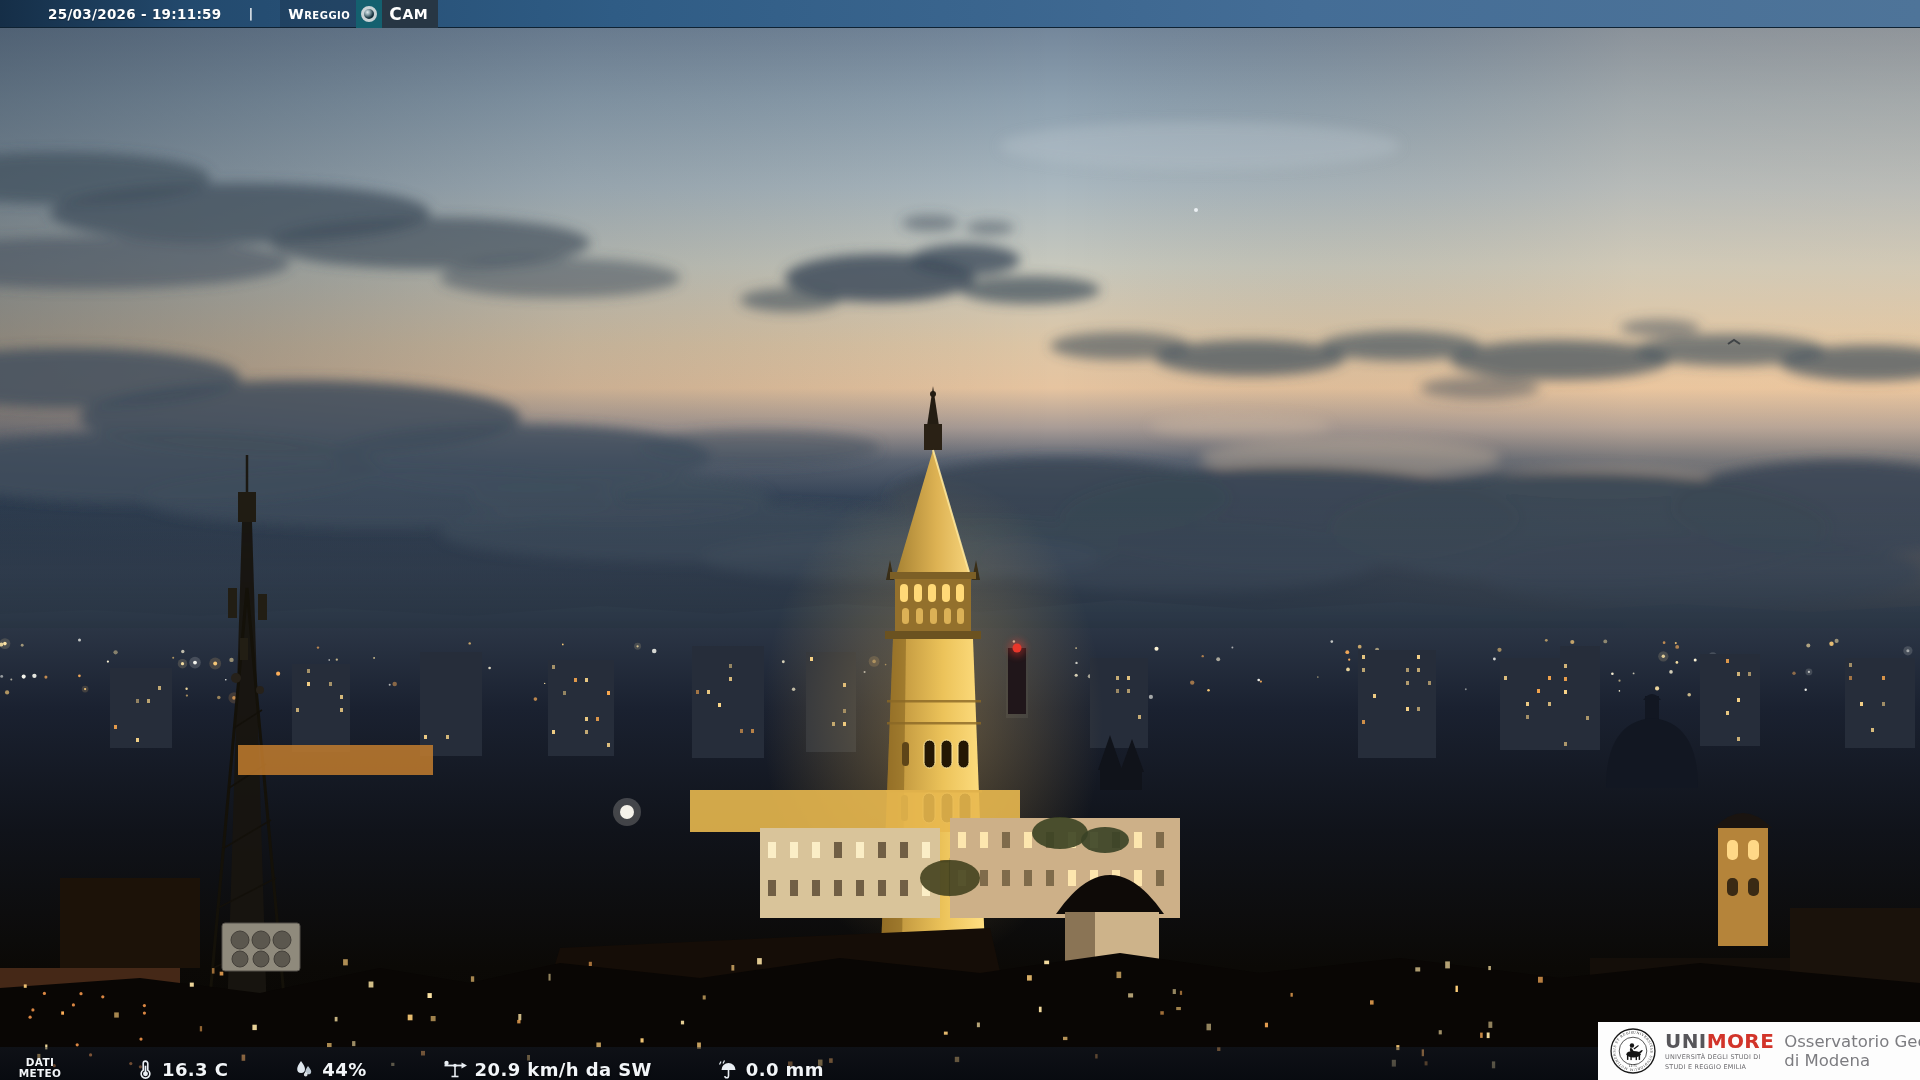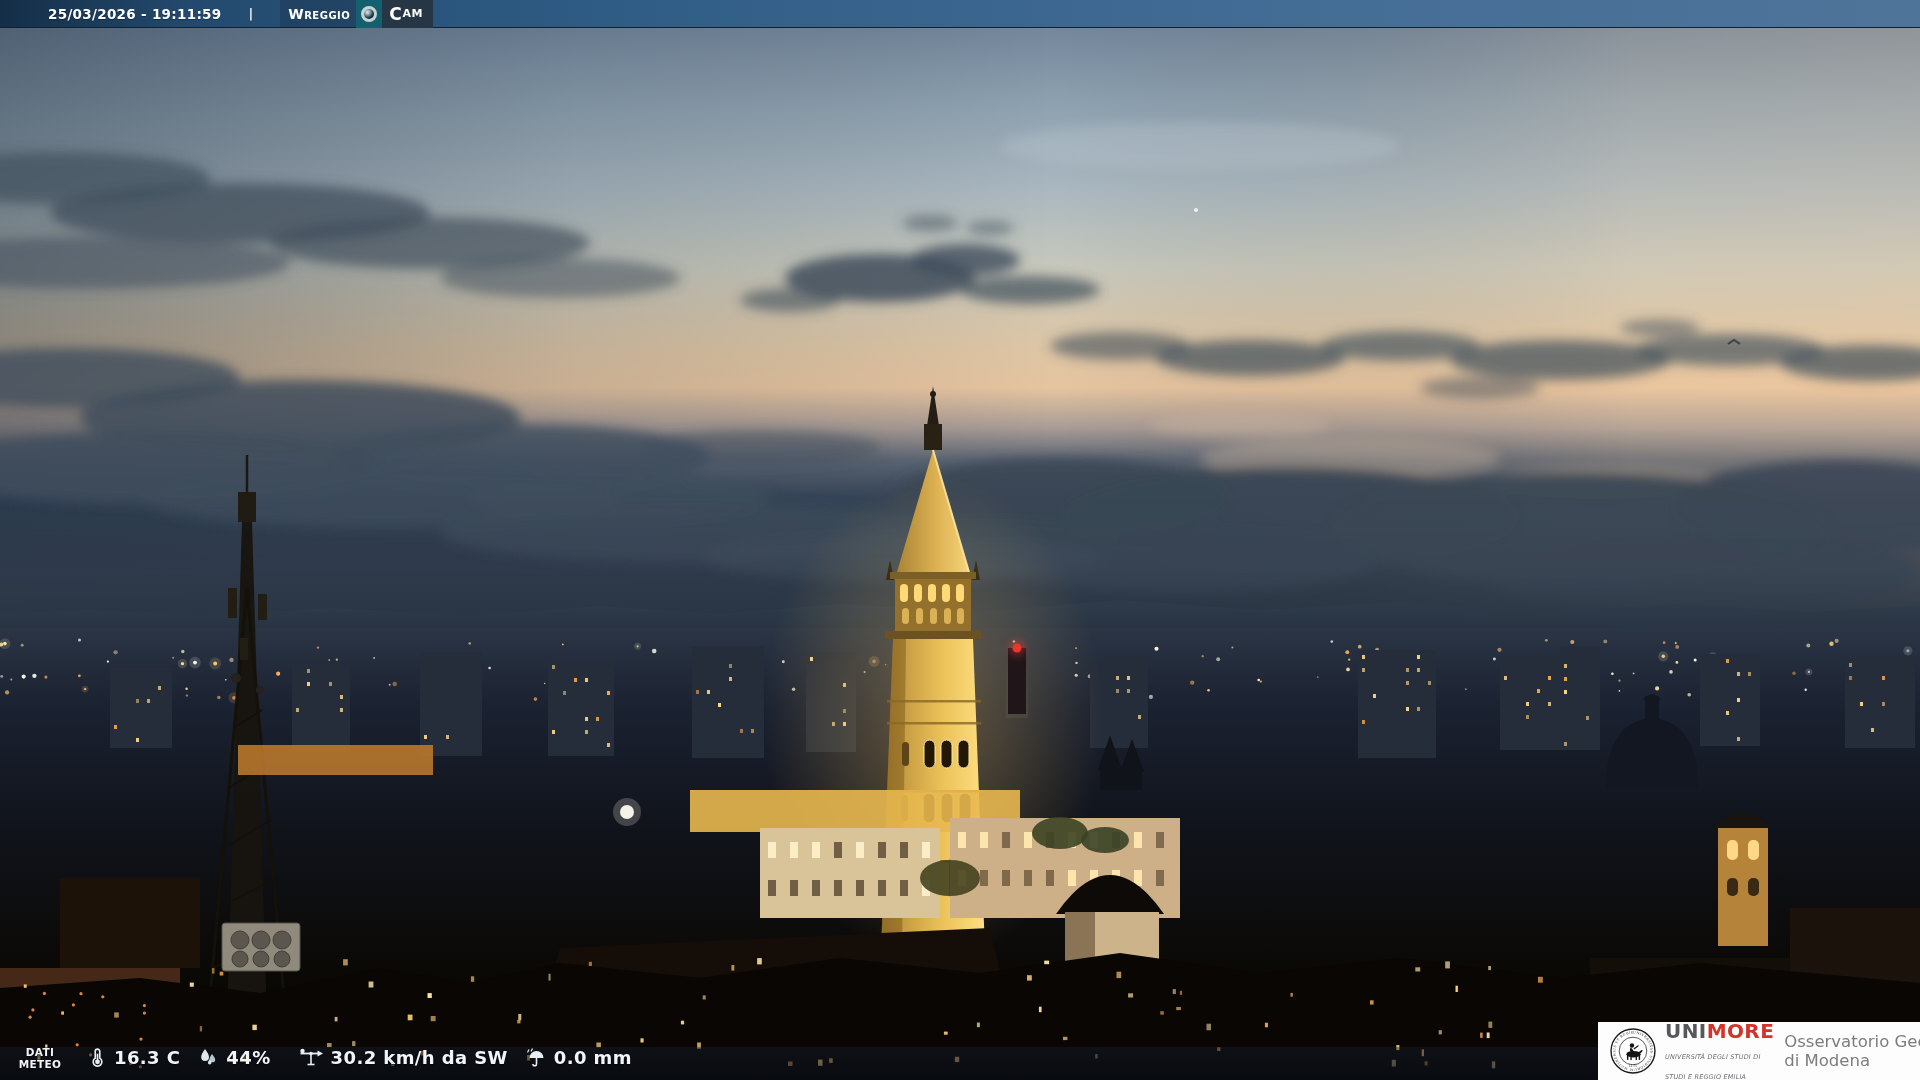--- a/index.html
+++ b/index.html
@@ -18,46 +18,46 @@
     text-shadow:0 1px 1px rgba(0,0,0,.35);white-space:nowrap;flex:1;}
   .wclogo{height:28px;display:flex;align-items:center;flex:0 0 auto;
     background:rgba(18,32,46,.25);padding-left:8px;}
   .wclogo .wword{color:#fff;font-weight:700;letter-spacing:.5px;margin-right:6px;display:flex;align-items:baseline;}
   .wclogo .wi{font-size:14px;} .wclogo .wr{font-size:10px;}
   .wclogo .lensbox{width:26px;height:28px;background:#14606f;display:flex;align-items:center;justify-content:center;}
   .lens{width:16px;height:16px;border-radius:50%;border:3px solid #c9d3d6;
     background:radial-gradient(circle at 35% 32%,#dfe9ec 0%,#8fa7af 26%,#17333f 62%,#0b1a22 100%);}
   .wclogo .camword{height:28px;background:#273644;color:#fff;display:flex;align-items:center;
     padding:0 10px 0 7px;font-weight:700;letter-spacing:.6px;}
-  .wclogo .ci{font-size:17px;} .wclogo .cr{font-size:11px;}
+  .wclogo .ci{font-size:17px;} .wclogo .cr{font-size:14px;}
 
   
   .photo{position:absolute;left:0;top:28px;width:1920px;height:1052px;z-index:1;}
 
   
   .footer{position:absolute;left:0;bottom:0;width:1920px;height:33px;z-index:10;
     background:linear-gradient(180deg,rgba(22,32,48,.42),rgba(8,14,24,.62));
-    display:flex;align-items:flex-start;color:#f2f5f8;}
+    display:flex;align-items:flex-end;color:#f2f5f8;gap:48px;}
   .dati{margin-left:16px;width:48px;display:flex;flex-direction:column;align-items:center;
     font-size:10.5px;font-weight:700;line-height:1.12;letter-spacing:.3px;
     text-shadow:0 1px 2px rgba(0,0,0,.7);}
   .metric{display:flex;align-items:center;margin-left:24px;}
   .metric.m2{margin-left:17px;} .metric.m3{margin-left:27px;} .metric.m4{margin-left:17px;}
   .metric svg{display:block;margin-right:7px;}
   .mval{font-size:18px;font-weight:700;letter-spacing:.4px;white-space:nowrap;
     text-shadow:0 1px 2px rgba(0,0,0,.7);}
 
   
   .credit{position:absolute;right:0;bottom:0;width:322px;height:58px;z-index:11;
     background:#fdfdfd;display:flex;align-items:center;padding:5px 10px 5px 12px;}
   .credit .seal{flex:0 0 auto;margin-right:9px;}
   .wordmark{display:flex;flex-direction:column;justify-content:center;flex:0 0 auto;}
   .wordmark .big{font-size:20px;font-weight:700;letter-spacing:.4px;line-height:1;}
   .wordmark .big .uni{color:#57565a;} .wordmark .big .more{color:#d2342a;}
-  .wordmark .small{font-size:6.4px;color:#6a696d;letter-spacing:.24px;line-height:1.25;margin-top:12px;white-space:nowrap;font-style:italic;}
+  .wordmark .small{font-size:6.4px;color:#6a696d;letter-spacing:.24px;line-height:1.25;margin-top:2px;white-space:nowrap;}
   .obs{margin-left:10px;font-size:16.5px;color:#7c7c80;line-height:1.18;white-space:nowrap;}
 </style>
 </head>
 <body>
 
 <div class="stage">
 
   <svg class="photo" viewBox="0 0 1920 1052" preserveAspectRatio="none">
     <defs>
       <linearGradient id="skyV" x1="0" y1="0" x2="0" y2="1">
@@ -738,21 +738,21 @@
     </div>
     <div class="metric m3">
       <svg width="26" height="21" viewBox="0 0 26 21">
         <line x1="13" y1="6.5" x2="13" y2="17" stroke="#e9eef3" stroke-width="1.6"></line>
         <line x1="9.5" y1="17.5" x2="16.5" y2="17.5" stroke="#e9eef3" stroke-width="1.6"></line>
         <line x1="2.5" y1="6.5" x2="21" y2="6.5" stroke="#e9eef3" stroke-width="1.8"></line>
         <polygon points="25,6.5 19.5,3.6 19.5,9.4" fill="#e9eef3"></polygon>
         <circle cx="4.5" cy="4" r="2.2" fill="#e9eef3"></circle>
         <circle cx="13" cy="6.5" r="1.8" fill="#e9eef3"></circle>
       </svg>
-      <span class="mval">30.2 km/h da SW</span>
+      <span class="mval">20.9 km/h da SW</span>
     </div>
     <div class="metric m4">
       <svg width="22" height="21" viewBox="0 0 22 21">
         <line x1="4" y1="2.5" x2="2.5" y2="5.5" stroke="#dfe7ee" stroke-width="1.3"></line>
         <line x1="7.5" y1="1.5" x2="6" y2="4.5" stroke="#dfe7ee" stroke-width="1.3"></line>
         <path d="M4.5 11 A7 7 0 0 1 18.5 11 Z" fill="#e9eef3"></path>
         <line x1="11.5" y1="11" x2="11.5" y2="17" stroke="#e9eef3" stroke-width="1.6"></line>
         <path d="M11.5 17 a1.8 1.8 0 0 1 -3.6 0" fill="none" stroke="#e9eef3" stroke-width="1.5"></path>
       </svg>
       <span class="mval">0.0 mm</span>

